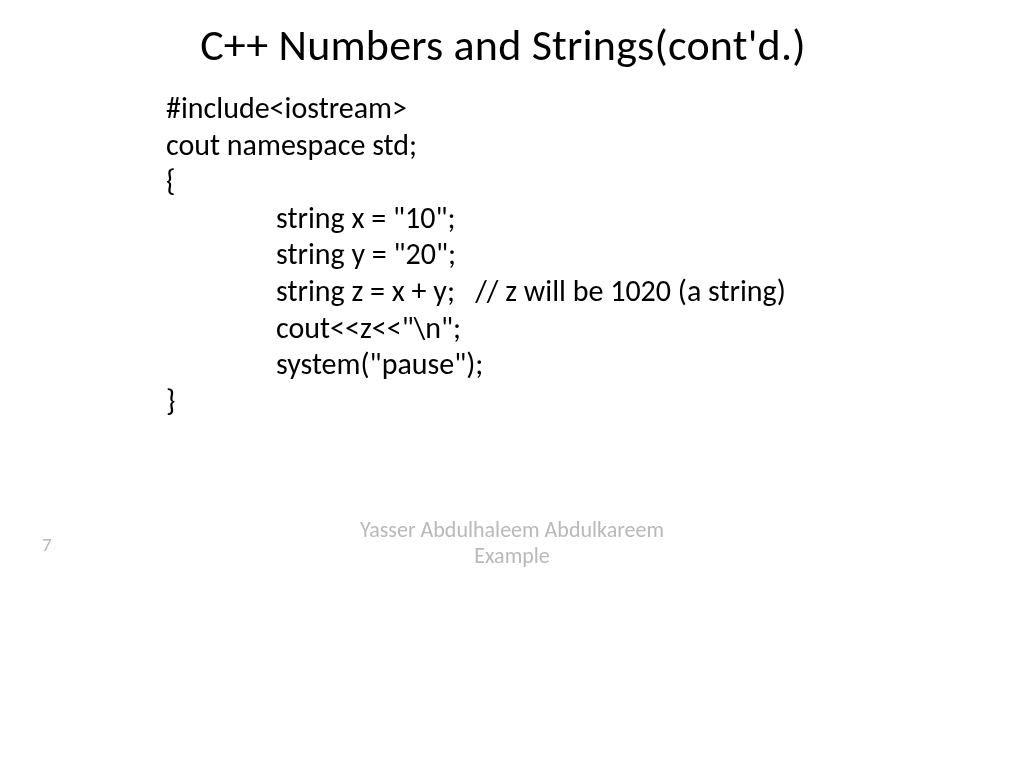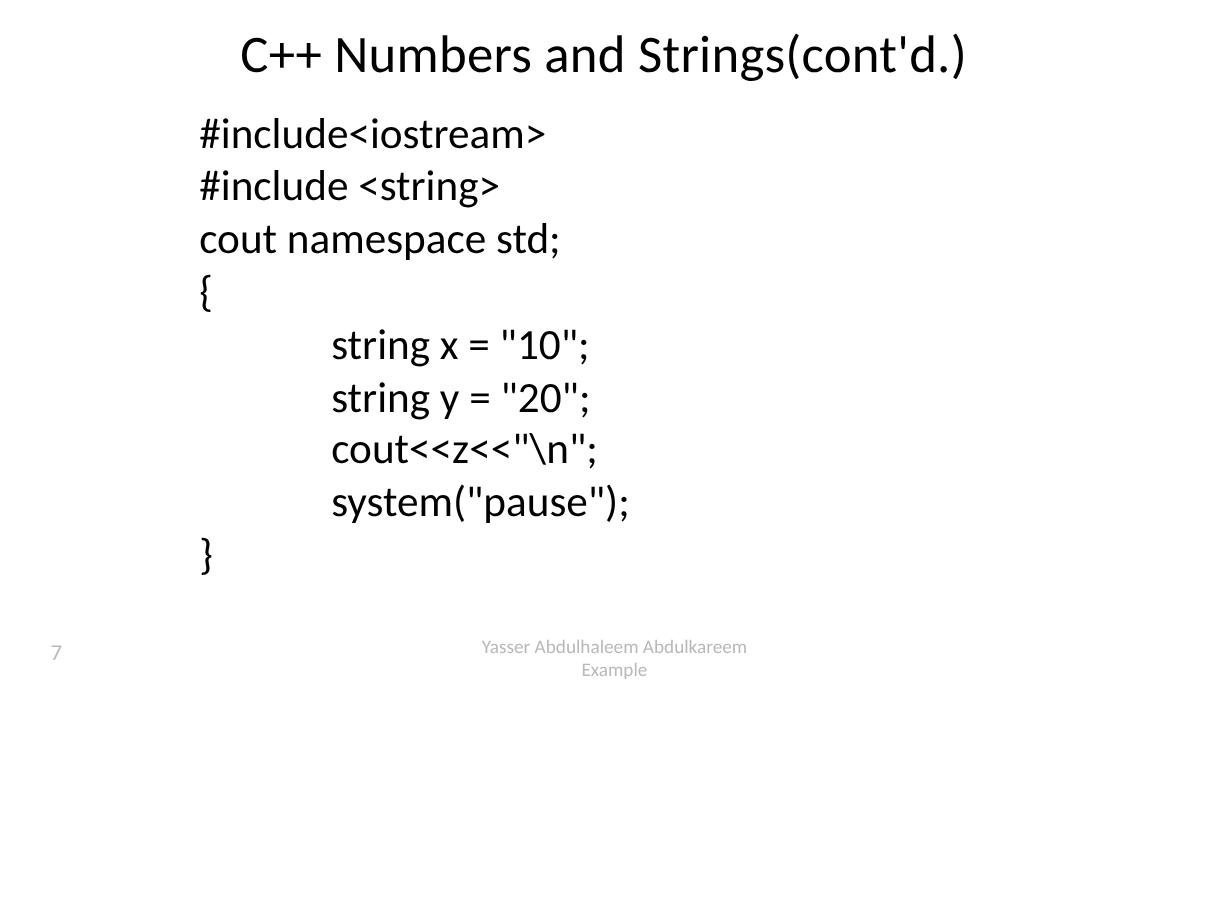--- a/index.html
+++ b/index.html
@@ -4,45 +4,45 @@
 <style>
   * { margin: 0; padding: 0; box-sizing: border-box; }
   html, body { width: 1024px; height: 768px; background: #fff; font-family: Calibri, "Segoe UI", Arial, sans-serif; color: #000; overflow: hidden; }
   .slide { position: relative; width: 1024px; height: 580px; padding: 18px 88px 0 70px; }
   .title { font-size: 44px; font-weight: 400; text-align: center; margin-bottom: 18px; letter-spacing: 0.2px; }
   .bullets { font-size: 30px; line-height: 1.18; }
   .bullet { position: relative; padding-left: 34px; margin-bottom: 6px; }
   .bullet::before { content: "•"; position: absolute; left: 6px; top: 0; font-size: 26px; }
   .bullet.small-trail { font-size: 30px; }
   .bullet.small-trail .colon { font-size: 24px; }
-  .codeblock { font-size: 36px; line-height: 1.22; padding-left: 96px; margin-top: 18px; }
+  .codeblock { font-size: 30px; line-height: 1.22; padding-left: 96px; margin-top: 18px; }
   .codeline { white-space: pre; }
   .indent1 { padding-left: 0; }
   .indent2 { padding-left: 110px; }
   .footer-num { position: absolute; left: 42px; bottom: 24px; color: #b9b9b9; font-size: 19px; }
-  .footer-author { position: absolute; left: 0; right: 0; bottom: 12px; text-align: center; color: #b9b9b9; font-size: 16px; line-height: 1.15; }
+  .footer-author { position: absolute; left: 0; right: 0; bottom: 12px; text-align: center; color: #b9b9b9; font-size: 22px; line-height: 1.15; }
 </style>
 </head>
 <body>
 
 <div class="slide">
 
   <h1 class="title">C++ Numbers and Strings(cont'd.)</h1>
 
   <div class="bullets">
 
 
 
     <div class="codeblock">
       <div class="codeline indent1">#include&lt;iostream&gt;</div>
-      <div class="codeline indent1">#include &lt;string&gt;</div>
       <div class="codeline indent1">cout namespace std;</div>
       <div class="codeline indent1">{</div>
       <div class="codeline indent2">string x = "10";</div>
       <div class="codeline indent2">string y = "20";</div>
+      <div class="codeline indent2">string z = x + y;   // z will be 1020 (a string)</div>
       <div class="codeline indent2">cout&lt;&lt;z&lt;&lt;"\n";</div>
       <div class="codeline indent2">system("pause");</div>
       <div class="codeline indent1">}</div>
     </div>
 
   </div>
 
   <div class="footer-num">7</div>
   <div class="footer-author">
     <span>Yasser Abdulhaleem Abdulkareem</span><br>

